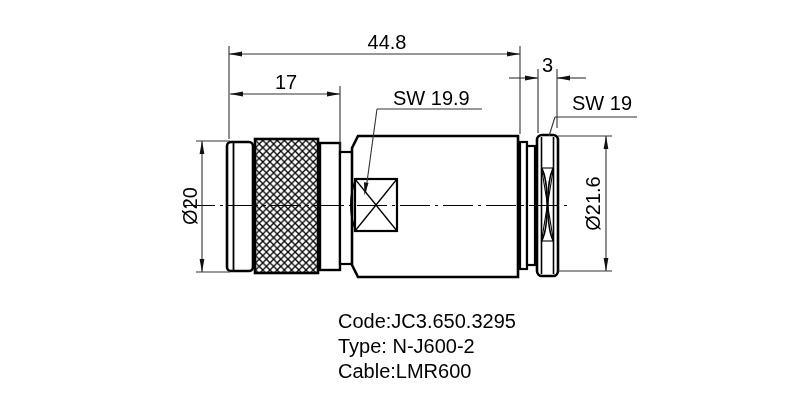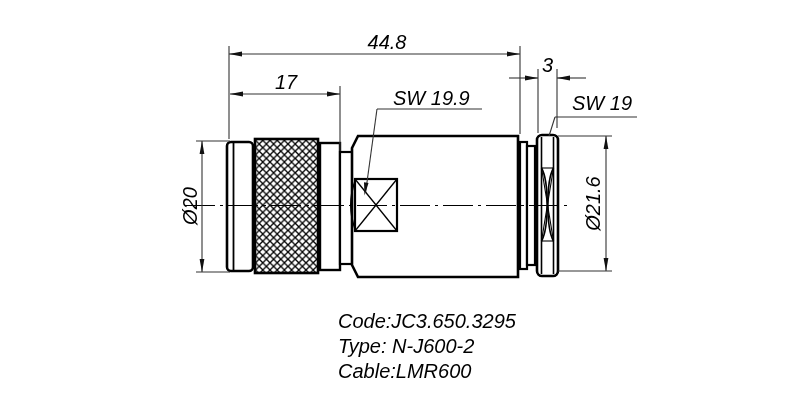--- a/index.html
+++ b/index.html
@@ -1,17 +1,17 @@
 <!DOCTYPE html>
 <html><head>
 <meta charset="utf-8">
 <style>
   html,body{margin:0;padding:0;background:#fff;}
   .stage{position:relative;width:800px;height:400px;background:#ffffff;overflow:hidden;
-         font-family:"Liberation Sans",sans-serif;font-style:italic;}
+         font-family:"Liberation Sans",sans-serif;}
   svg text{font-family:"Liberation Sans",sans-serif;font-size:20px;fill:#000;}
   svg .note{font-size:20px;}
 </style>
 </head>
 <body>
 
 <div class="stage">
 <svg width="800" height="400" viewBox="0 0 800 400">
   <defs>
     <pattern id="knurl" patternUnits="userSpaceOnUse" width="7.2" height="7.2">

